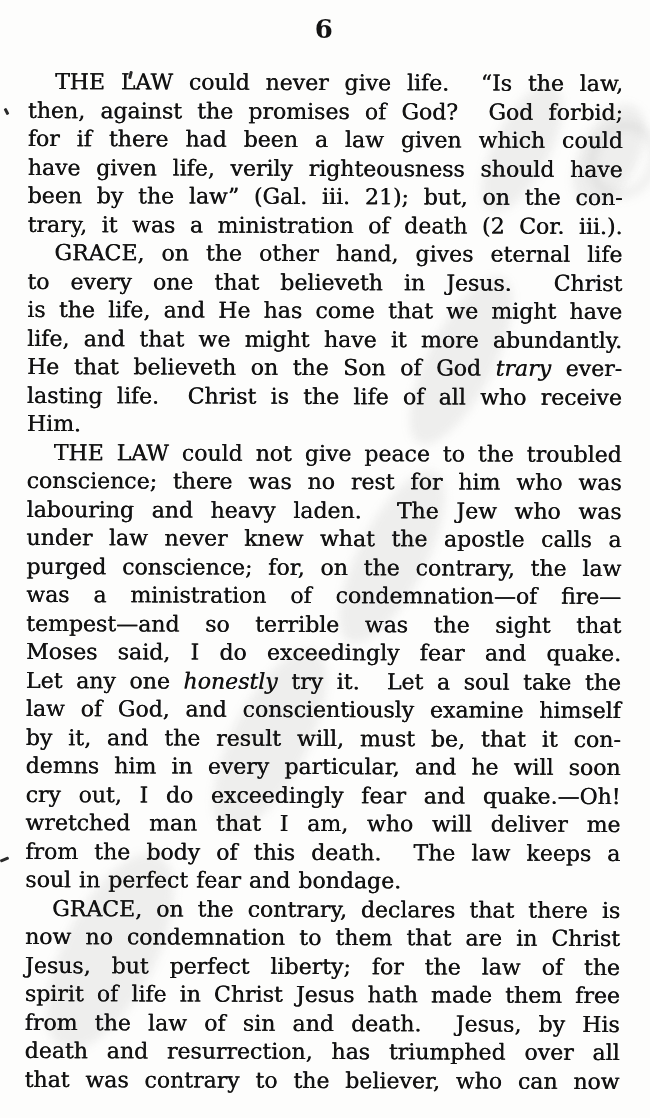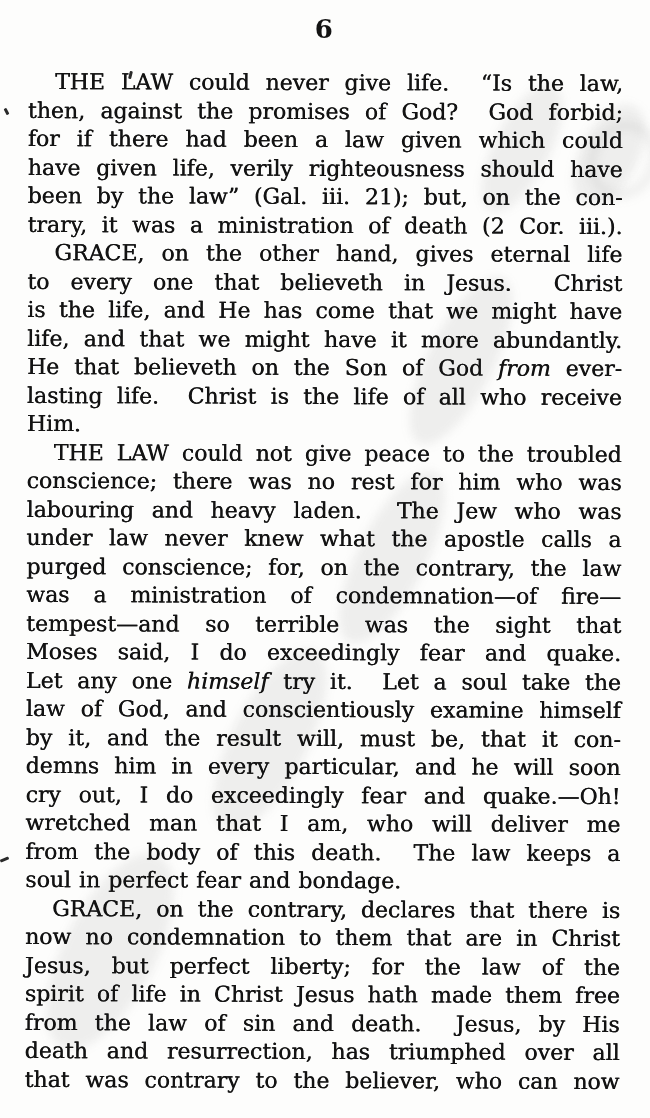--- a/index.html
+++ b/index.html
@@ -102,34 +102,34 @@
         <div class="line"><span>for if there had been a law given which could</span></div>
         <div class="line"><span>have given life, verily righteousness should have</span></div>
         <div class="line"><span>been by the law” (Gal. iii. 21); but, on the con-</span></div>
         <div class="line"><span>trary, it was a ministration of death (2 Cor. iii.).</span></div>
       </div>
       <div class="paragraph">
         <div class="line indent"><span>GRACE, on the other hand, gives eternal life</span></div>
         <div class="line"><span>to every one that believeth in Jesus.&nbsp; Christ</span></div>
         <div class="line"><span>is the life, and He has come that we might have</span></div>
         <div class="line"><span>life, and that we might have it more abundantly.</span></div>
-        <div class="line"><span>He that believeth on the Son of God </span><em>from</em><span> ever-</span></div>
+        <div class="line"><span>He that believeth on the Son of God </span><em>trary</em><span> ever-</span></div>
         <div class="line"><span>lasting life.&nbsp; Christ is the life of all who receive</span></div>
         <div class="line no-fill"><span>Him.</span></div>
       </div>
       <div class="paragraph">
         <div class="line indent"><span>THE LAW could not give peace to the troubled</span></div>
         <div class="line"><span>conscience; there was no rest for him who was</span></div>
         <div class="line"><span>labouring and heavy laden.&nbsp; The Jew who was</span></div>
         <div class="line"><span>under law never knew what the apostle calls a</span></div>
         <div class="line"><span>purged conscience; for, on the contrary, the law</span></div>
         <div class="line"><span>was a ministration of condemnation—of fire—</span></div>
         <div class="line"><span>tempest—and so terrible was the sight that</span></div>
         <div class="line"><span>Moses said, I do exceedingly fear and quake.</span></div>
-        <div class="line"><span>Let any one </span><em>himself</em><span> try it.&nbsp; Let a soul take the</span></div>
+        <div class="line"><span>Let any one </span><em>honestly</em><span> try it.&nbsp; Let a soul take the</span></div>
         <div class="line"><span>law of God, and conscientiously examine himself</span></div>
         <div class="line"><span>by it, and the result will, must be, that it con-</span></div>
         <div class="line"><span>demns him in every particular, and he will soon</span></div>
         <div class="line"><span>cry out, I do exceedingly fear and quake.—Oh!</span></div>
         <div class="line"><span>wretched man that I am, who will deliver me</span></div>
         <div class="line"><span>from the body of this death.&nbsp; The law keeps a</span></div>
         <div class="line no-fill"><span>soul in perfect fear and bondage.</span></div>
       </div>
       <div class="paragraph">
         <div class="line indent"><span>GRACE, on the contrary, declares that there is</span></div>

